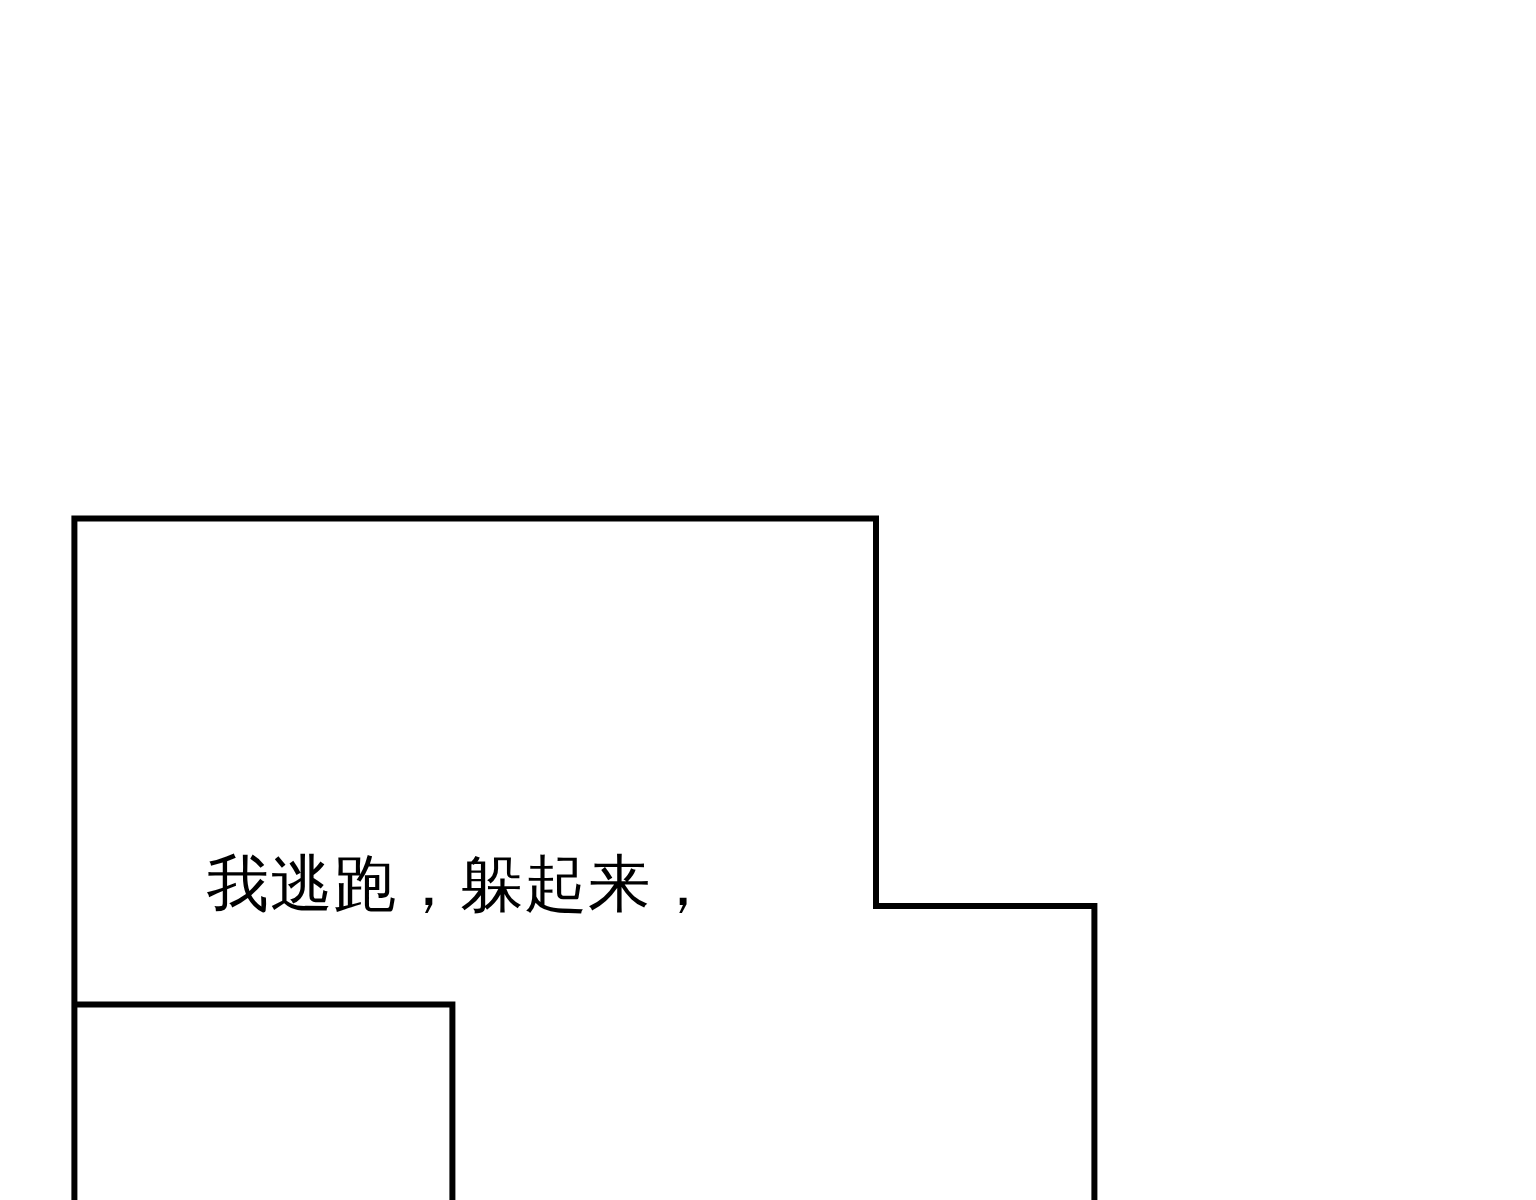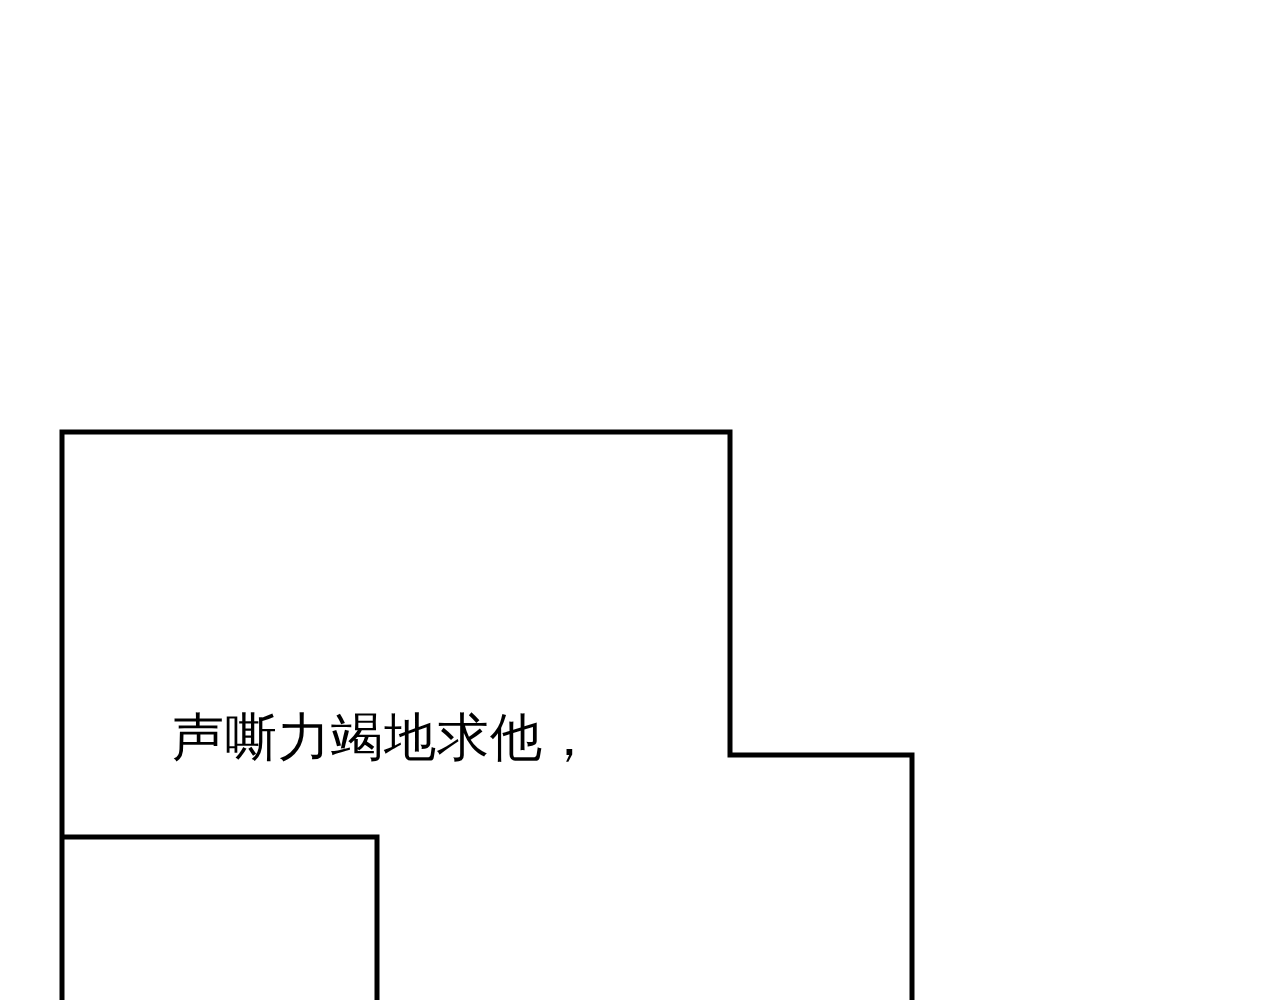--- a/index.html
+++ b/index.html
@@ -19,19 +19,19 @@
   </style>
 </head>
 <body>
 
 <svg id="panel-outline" viewBox="0 0 1280 1000" xmlns="http://www.w3.org/2000/svg">
   <path d="M62 1010 L62 432 L730 432 L730 755 L912 755 L912 1010" fill="none" stroke="#000000" stroke-width="5" stroke-linejoin="miter"></path>
   <path d="M62 837 L377 837 L377 1010" fill="none" stroke="#000000" stroke-width="5" stroke-linejoin="miter"></path>
 </svg>
 
 <div id="caption-1" class="caption">
-  <div>声嘶力竭地求他，</div>
+  <div>我逃跑，躲起来，</div>
 </div>
 
 <div id="caption-2" class="caption">
   
   
 </div>
 
 </body></html>

